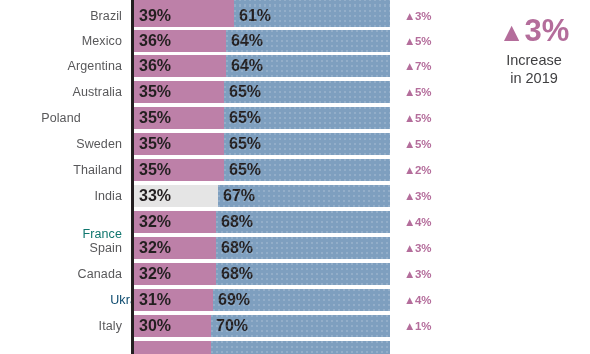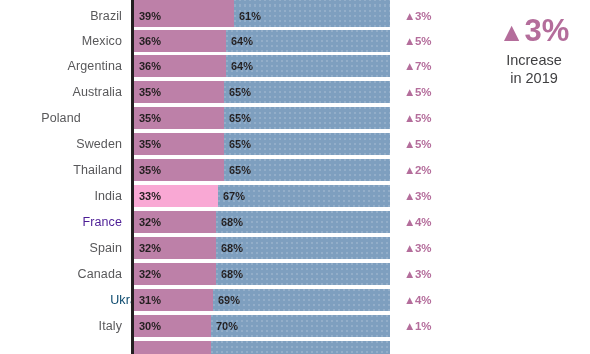--- a/index.html
+++ b/index.html
@@ -60,21 +60,21 @@
     height: 22px;
   }
   .seg-a { left: 0; }
   .seg-b { right: 0; }
 
   .seg-val {
     position: absolute;
     top: 0;
     height: 22px;
     line-height: 22px;
-    font-size: 11px;
+    font-size: 16px;
     font-weight: bold;
     color: #231f20;
     white-space: nowrap;
   }
   .seg-a .seg-val { left: 5px; }
   .seg-b .seg-val { left: 5px; }
 
   
   .seg-b::after {
     content: "";
@@ -232,31 +232,31 @@
           </div>
           <div class="seg seg-b" style="width: 166px; background: rgb(126, 159, 191);">
             <span class="seg-val" style="color: rgb(35, 31, 32);">65%</span>
           </div>
         </div>
         <div class="delta" style="color: rgb(180, 109, 155);"><span class="tri">▲</span><span>2%</span></div>
       </div>
       <div class="row" style="top: 185px;">
         <div class="row-label" style="color: rgb(88, 88, 90);">India</div>
         <div class="bar-track">
-          <div class="seg seg-a" style="width: 84px; background: #f9a8d4;">
+          <div class="seg seg-a" style="width: 84px; background: #e5e5e5;">
             <span class="seg-val" style="color: rgb(35, 31, 32);">33%</span>
           </div>
           <div class="seg seg-b" style="width: 172px; background: rgb(126, 159, 191);">
             <span class="seg-val" style="color: rgb(35, 31, 32);">67%</span>
           </div>
         </div>
         <div class="delta" style="color: rgb(180, 109, 155);"><span class="tri">▲</span><span>3%</span></div>
       </div>
       <div class="row" style="top: 211px;">
-        <div class="row-label" style="color: #4c1d95;">France</div>
+        <div class="row-label" style="color: #0f766e; margin-top: 12px;">France</div>
         <div class="bar-track">
           <div class="seg seg-a" style="width: 82px; background: rgb(189, 128, 168);">
             <span class="seg-val" style="color: rgb(35, 31, 32);">32%</span>
           </div>
           <div class="seg seg-b" style="width: 174px; background: rgb(126, 159, 191);">
             <span class="seg-val" style="color: rgb(35, 31, 32);">68%</span>
           </div>
         </div>
         <div class="delta" style="color: rgb(180, 109, 155);"><span class="tri">▲</span><span>4%</span></div>
       </div>

